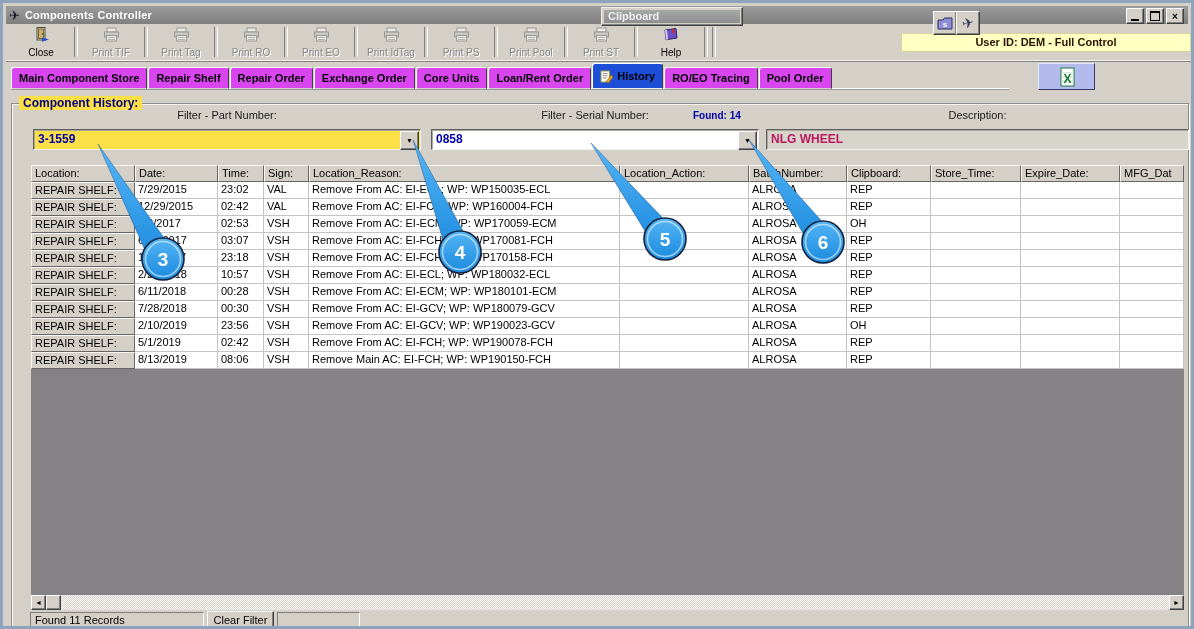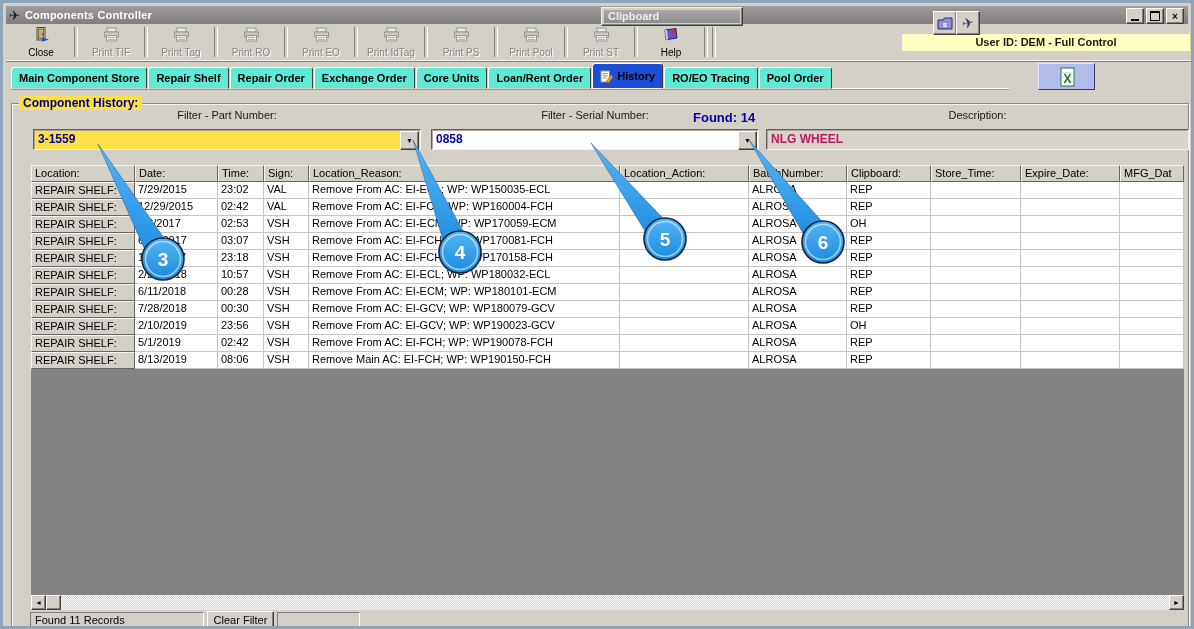--- a/index.html
+++ b/index.html
@@ -31,35 +31,35 @@
   .tsep{width:2px;height:30px;border-left:1px solid #808080;border-right:1px solid #fff;margin:0 2px;}
   
   .mini-btn{position:absolute;width:22px;height:22px;background:#d4d0c8;border:1px solid;
     border-color:#fff #404040 #404040 #fff;box-shadow:inset -1px -1px 0 #808080;
     display:flex;align-items:center;justify-content:center;z-index:25;}
   #user-banner{position:absolute;left:898px;top:30px;width:290px;height:19px;background:#ffffc2;
     border:1px solid #d8d49c;box-sizing:border-box;text-align:center;font-size:11px;font-weight:bold;
     color:#2a1400;line-height:17px;z-index:24;}
   
   #tabbar{position:absolute;left:8px;top:60px;height:26px;display:flex;align-items:flex-end;z-index:3;}
-  .tab{height:22px;background:#5eead4;border:1px solid;border-color:#fff #404040 #d4d0c8 #fff;
+  .tab{height:22px;background:#d946ef;border:1px solid;border-color:#fff #404040 #d4d0c8 #fff;
     border-radius:3px 3px 0 0;padding:0 7px;font-size:11px;font-weight:bold;display:flex;
     align-items:center;gap:4px;margin-right:1px;box-sizing:border-box;}
   .tab.active{height:26px;background:#1d4ed8;border-bottom:1px solid #f0efe9;position:relative;z-index:4;}
   #tab-baseline{position:absolute;left:8px;top:85px;width:998px;height:1px;background:#fff;box-shadow:0 1px 0 #9a9a9a;z-index:2;}
   #export-btn{position:absolute;left:1035px;top:60px;width:55px;height:25px;background:#b3baec;
     border:1px solid;border-color:#e2e6ff #3a3a70 #3a3a70 #e2e6ff;display:flex;align-items:center;justify-content:center;z-index:5;}
   
   #groupbox{position:absolute;left:8px;top:100px;width:1178px;height:524px;
     border:1px solid #8c8c8c;box-shadow:inset 1px 1px 0 #f6f4ee, 1px 1px 0 #f6f4ee;box-sizing:border-box;}
   #section-label{position:absolute;left:16px;top:93px;background:#fde047;padding:0 4px;
     color:#000082;font-weight:bold;font-size:12px;z-index:6;}
   
   .flabel{position:absolute;top:106px;font-size:11px;color:#1a1a1a;text-align:center;}
-  #found-label{position:absolute;left:690px;top:107px;font-size:13px;font-weight:bold;color:#0000a8;}
+  #found-label{position:absolute;left:690px;top:107px;font-size:10px;font-weight:bold;color:#0000a8;}
   .combo,.field{position:absolute;top:126px;height:21px;box-sizing:border-box;background:#fff;
     border:1px solid;border-color:#5f5f5f #f4f2ec #f4f2ec #5f5f5f;box-shadow:inset 1px 1px 0 #aaa69e;}
   .combo .val,.field .val{position:absolute;left:4px;top:2px;font-weight:bold;font-size:12px;color:#0000a8;white-space:nowrap;}
   .field .val{color:#be185d;}
   .drop{position:absolute;right:1px;top:1px;width:17px;height:17px;background:#d4d0c8;
     border:1px solid;border-color:#fff #404040 #404040 #fff;box-shadow:inset -1px -1px 0 #808080;
     display:flex;align-items:center;justify-content:center;font-size:7px;color:#000;}
   
   #grid{position:absolute;left:28px;top:162px;width:1056px;}
   #grid-header,.tr{display:grid;grid-template-columns:104px 83px 46px 45px 311px 129px 98px 84px 90px 99px 64px;}

